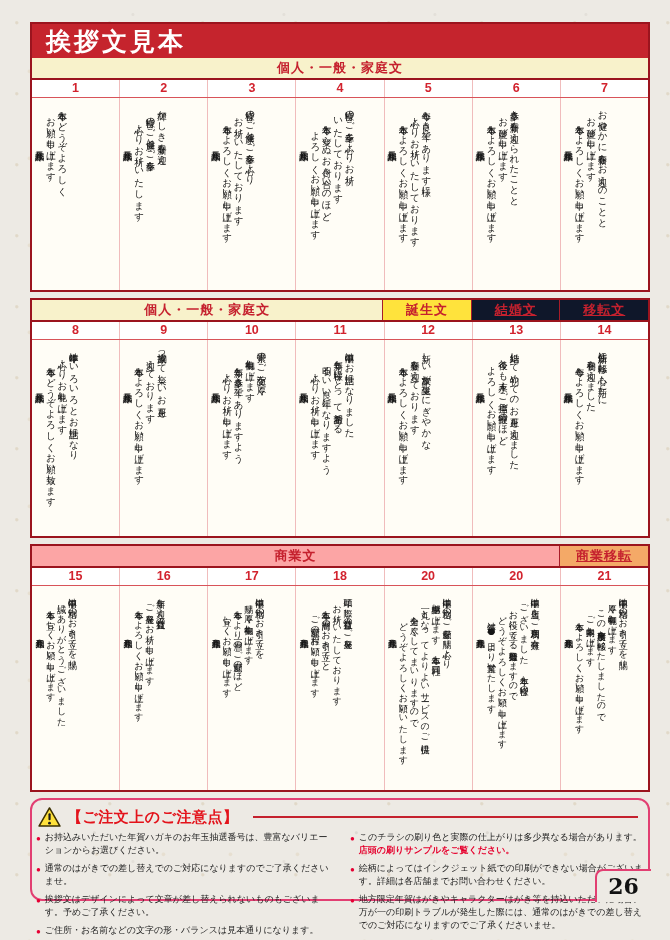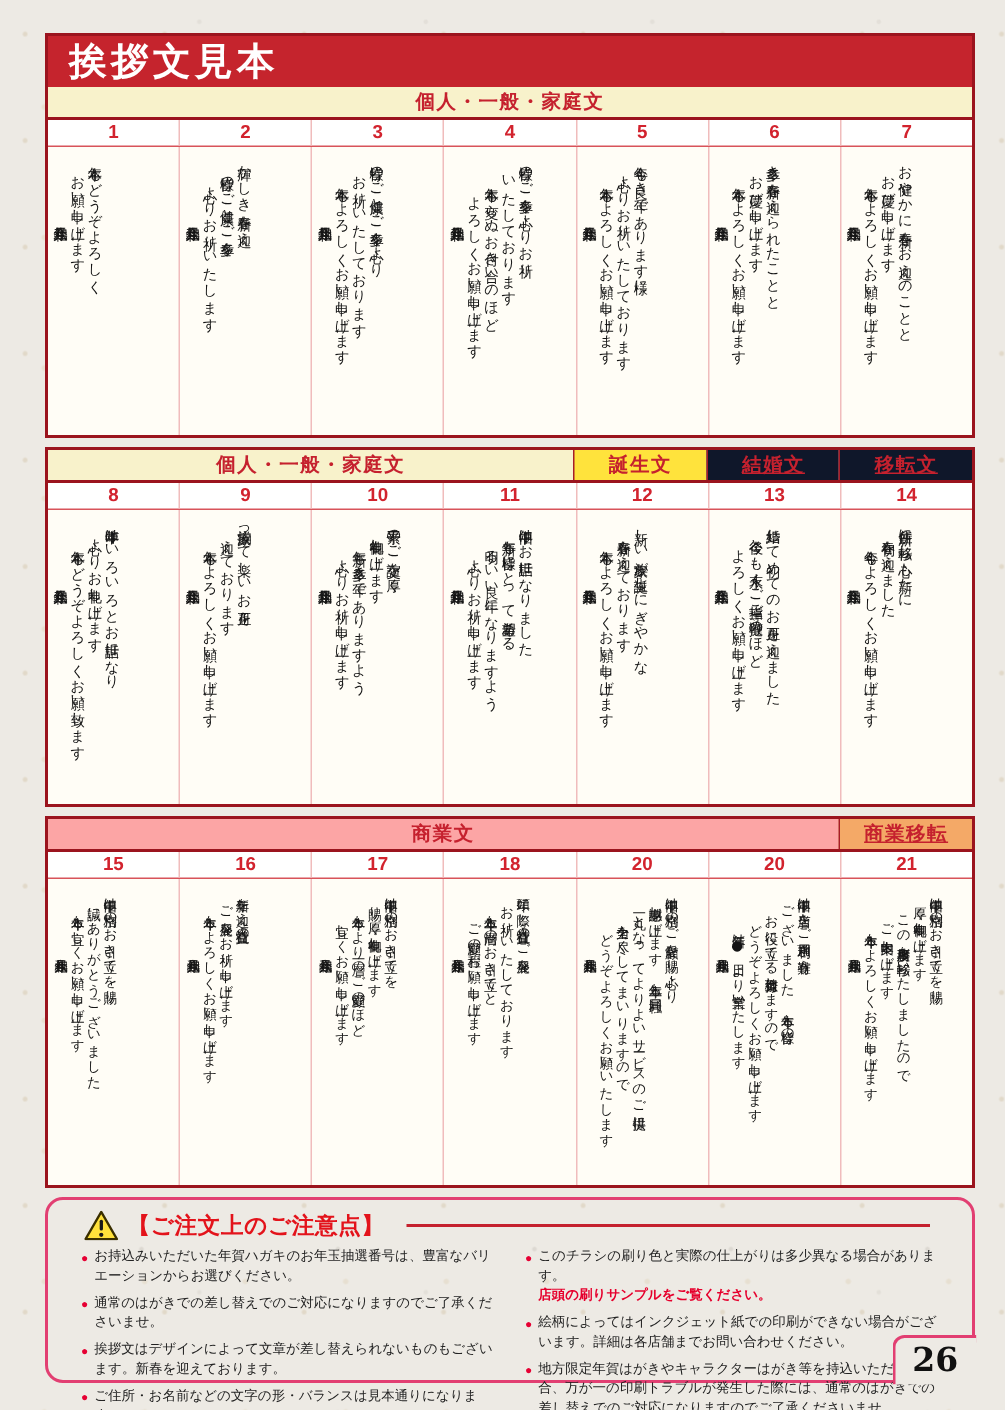--- a/index.html
+++ b/index.html
@@ -40,22 +40,22 @@
   .gcol{flex:1 1 0;overflow:hidden;box-sizing:border-box;padding:4px 2px 2px;}
   .gcol + .gcol{border-left:1px solid #f0bcbc;}
   .vtext{writing-mode:vertical-rl;text-orientation:upright;height:100%;
     display:flex;flex-direction:column;justify-content:center;gap:1px;
     font-family:"DejaVu Serif",serif;font-size:9.5px;line-height:1.1;color:#151515;}
   #table-2 .vtext{font-size:9px;}
   .vline{white-space:nowrap;}
   .vdate{margin-top:42px;}
 
   
-  .notice{position:relative;border:2.5px solid #e23f72;border-radius:12px;height:124px;
-    box-sizing:border-box;padding:7px 20px 8px;}
+  .notice{position:relative;border:2.5px solid #e23f72;border-radius:12px;height:103px;
+    box-sizing:border-box;padding:7px 2px 8px;}
   .notice-head{display:flex;align-items:center;gap:6px;margin:0 2px 4px 4px;}
   .warn-icon{flex:none;display:block;}
   .notice-title{color:#e3131b;font-size:15px;font-weight:bold;letter-spacing:.5px;}
   .notice-rule{flex:1;border-top:2px solid #c5212e;margin:0 6px 0 8px;}
   .notice-cols{display:flex;gap:16px;}
   .notice-list{list-style:none;margin:0;padding:0;flex:1 1 0;}
   .notice-item{display:flex;font-size:9px;line-height:1.45;color:#222222;margin-bottom:5px;}
   .dot{color:#e60033;font-size:8px;margin:2px 4px 0 2px;flex:none;}
   .ntext{flex:1;}
   .nem{display:block;color:#e6002d;font-weight:bold;}
@@ -326,21 +326,21 @@
           <li class="notice-item">
             <span class="dot">●</span>
             <span class="ntext">お持込みいただいた年賀ハガキのお年玉抽選番号は、豊富なバリエーションからお選びください。</span>
           </li>
           <li class="notice-item">
             <span class="dot">●</span>
             <span class="ntext">通常のはがきでの差し替えでのご対応になりますのでご了承くださいませ。</span>
           </li>
           <li class="notice-item">
             <span class="dot">●</span>
-            <span class="ntext">挨拶文はデザインによって文章が差し替えられないものもございます。新春を迎えております。</span>
+            <span class="ntext">挨拶文はデザインによって文章が差し替えられないものもございます。予めご了承ください。</span>
           </li>
           <li class="notice-item">
             <span class="dot">●</span>
             <span class="ntext">ご住所・お名前などの文字の形・バランスは見本通りになります。</span>
           </li>
         </ul>
       <ul class="notice-list" id="notice-right">
           <li class="notice-item">
             <span class="dot">●</span>
             <span class="ntext">このチラシの刷り色と実際の仕上がりは多少異なる場合があります。<span class="nem">店頭の刷りサンプルをご覧ください。</span></span>

